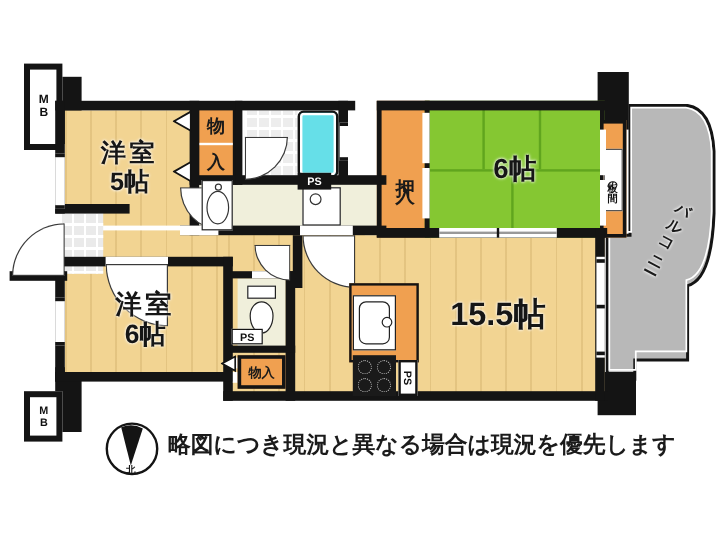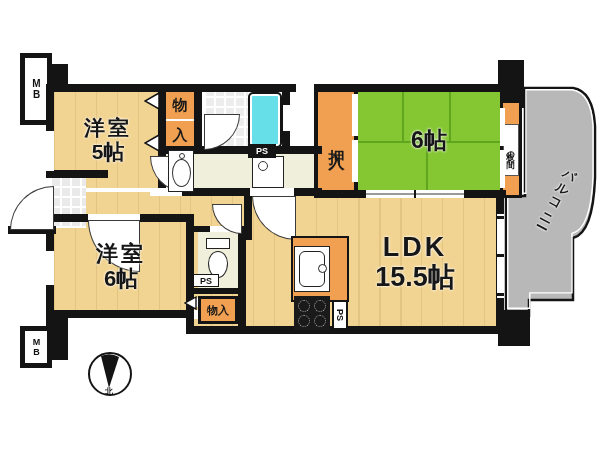--- a/index.html
+++ b/index.html
@@ -169,24 +169,24 @@
     <span>5帖</span>
   </div>
   <div class="a roomlabel" style="left:354px;top:84px;width:150px;height:114px;font-size:23px;">
     <span>6帖</span>
   </div>
   <div class="a roomlabel" style="left:54px;top:222px;width:134px;height:90px;font-size:22px;">
     <span style="letter-spacing:3px;">洋室</span>
     <span>6帖</span>
   </div>
   <div class="a roomlabel" style="left:330px;top:226px;width:170px;height:72px;font-size:27px;">
-    <span style="letter-spacing:3px;">LDK</span>
     <span>15.5帖</span>
   </div>
   <div class="chip" style="left:198px;top:296px;width:40px;height:28px;background:#F0A050;border:3px solid #141414;box-sizing:border-box;color:#1a1a1a;font-size:11px;">物入</div>
 
   <svg class="a" style="left:86px;top:350px;" width="48" height="48" viewBox="0 0 48 48">
     <circle cx="24" cy="24" r="21" fill="#fff" stroke="#141414" stroke-width="2"></circle>
     <path d="M23,38 L15,6 A21,21 0 0 1 33,7 Z" fill="#141414"></path>
     <text x="19" y="44" font-size="8" font-weight="bold" fill="#141414">北</text>
   </svg>
+  <div class="a" style="left:140px;top:358px;width:440px;font-size:19px;font-weight:600;color:#1b1b1b;white-space:nowrap;">略図につき現況と異なる場合は現況を優先します</div>
 
 </div>
 
 </body></html>

